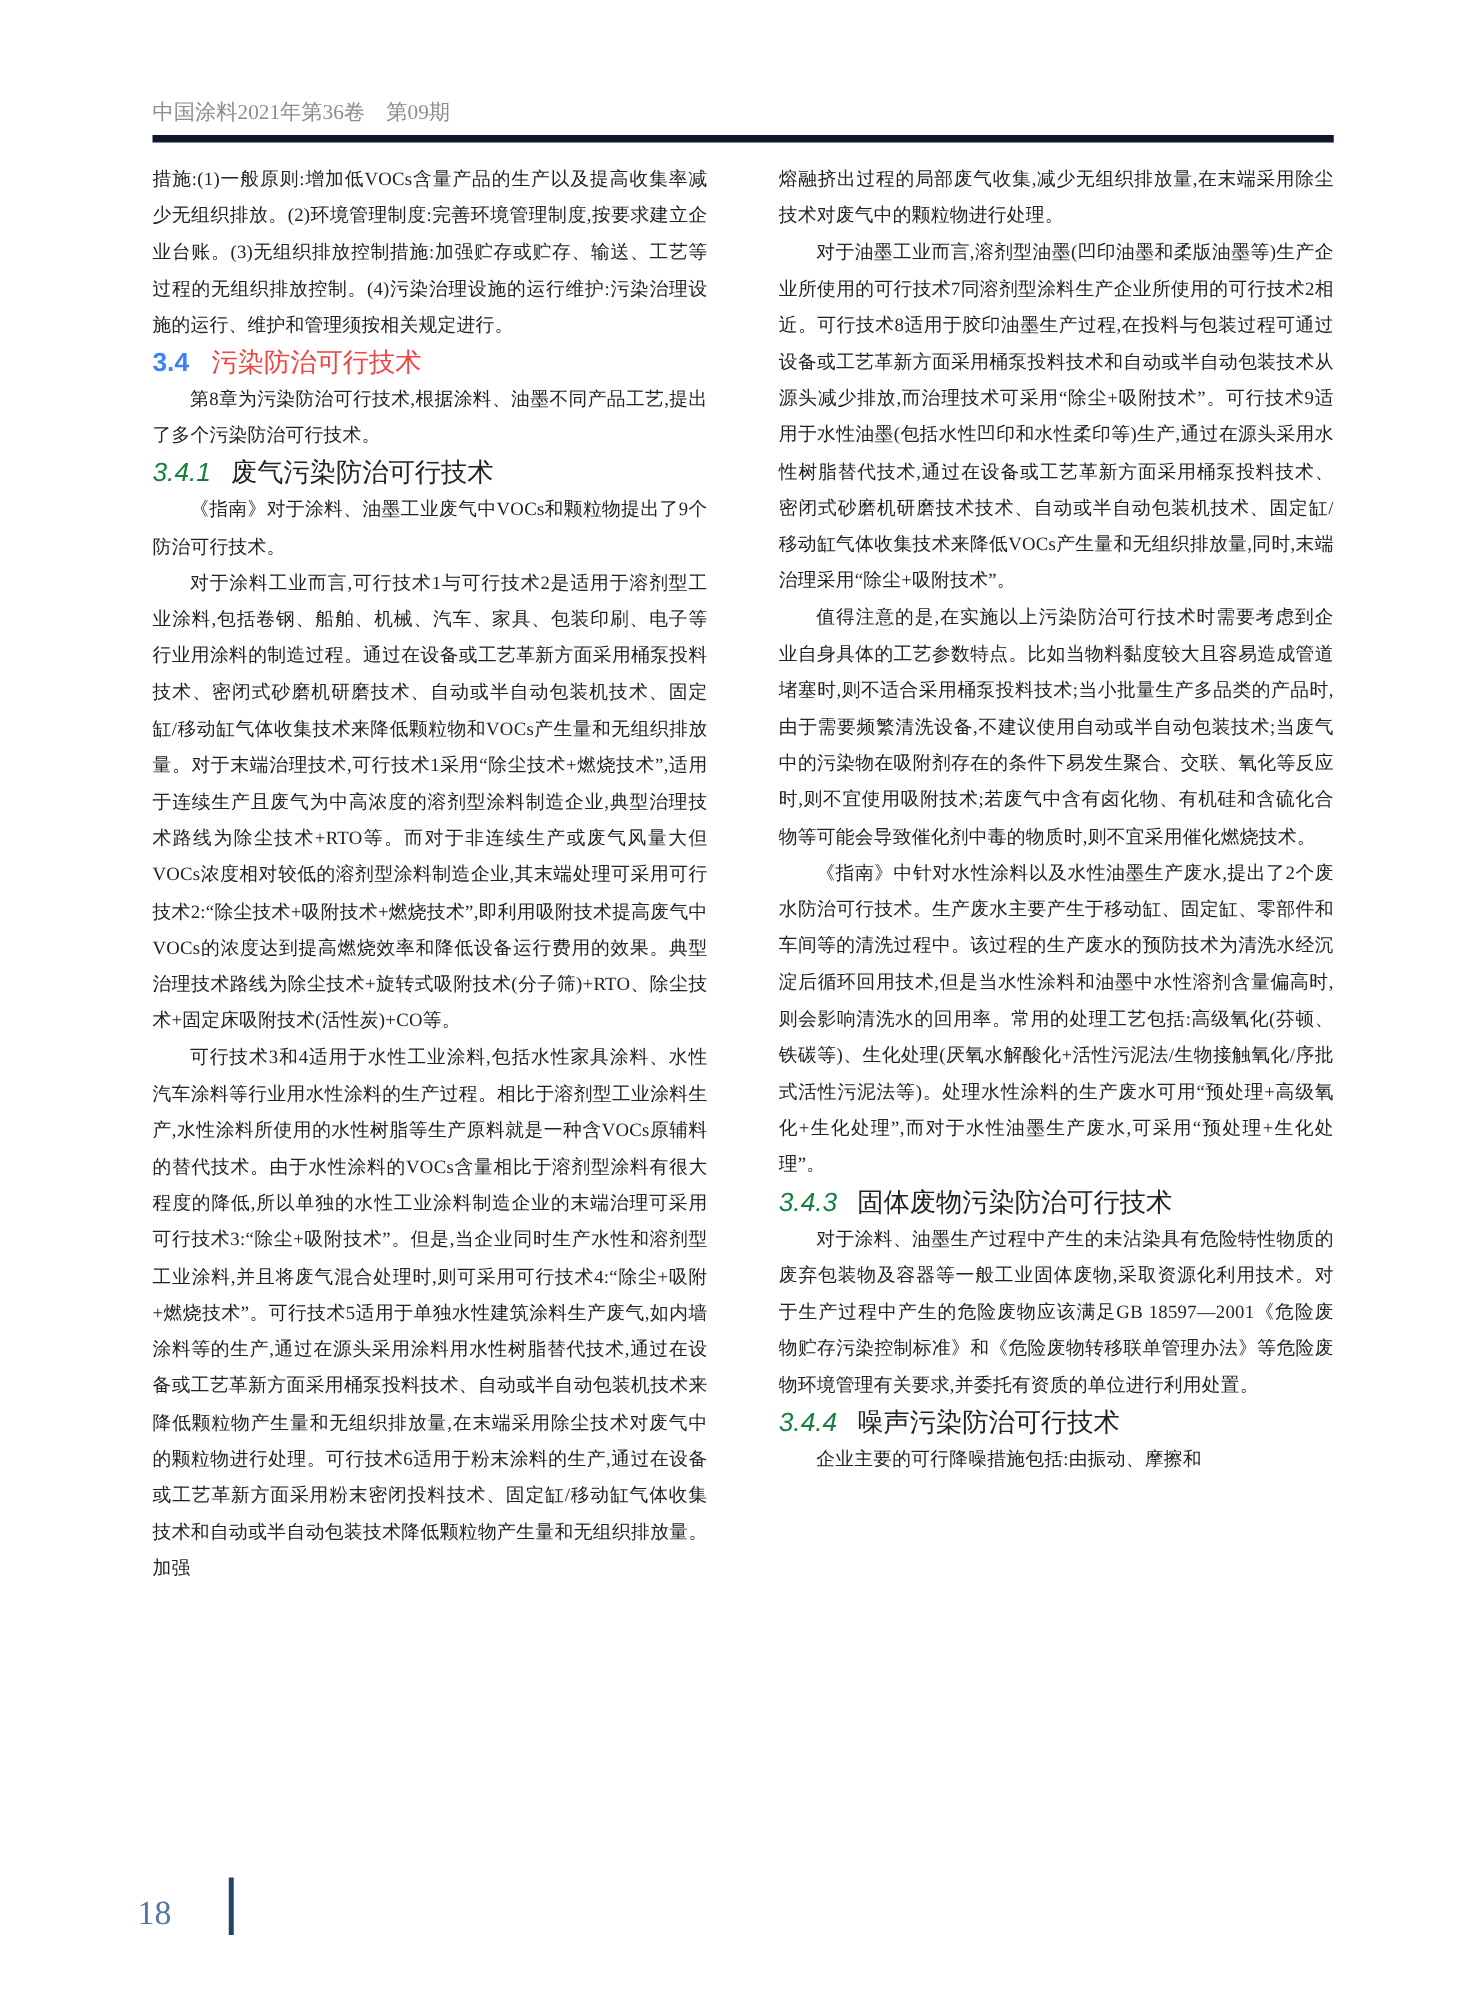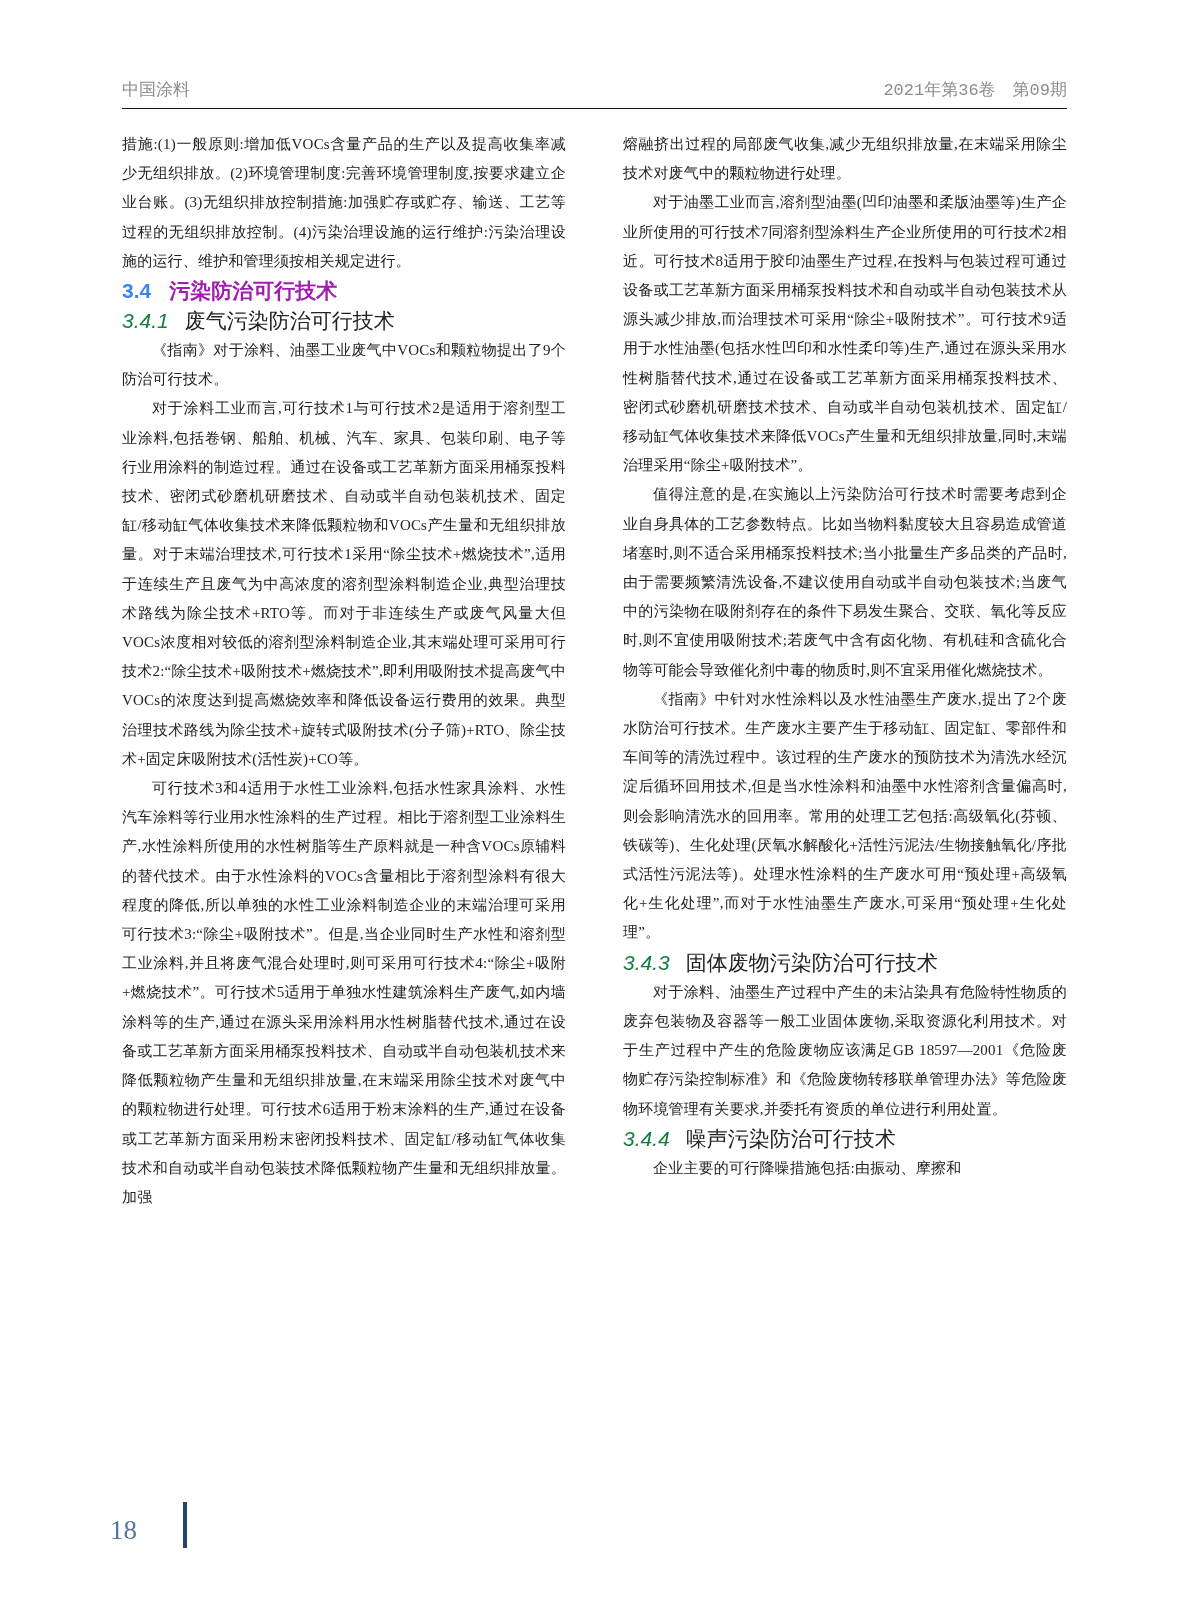--- a/index.html
+++ b/index.html
@@ -7,25 +7,25 @@
     position:relative;
     width:1187px;height:1600px;
     background:#ffffff;
     font-family:"Liberation Serif","DejaVu Serif",serif;
     color:#222;
     overflow:hidden;
   }
   
   .header{
     position:absolute;left:122px;right:120px;top:78px;
-    display:flex;justify-content:space-between;align-items:flex-end;
-    font-family:Liberation Mono, monospace;
+    display:flex;align-items:flex-end;
+    font-family:Liberation Serif, serif;
     font-size:17px;color:#8c8c8c;
     padding-bottom:7px;
-    border-bottom:1px solid #0f172a;
+    border-bottom:6px solid #0f172a;
   }
   
   .columns{
     position:absolute;left:122px;right:120px;top:130px;height:1350px;
     display:flex;gap:57px;
   }
   .col{flex:1 1 0;min-width:0;}
   .para{
     margin:0;
     font-size:15px;
@@ -33,21 +33,21 @@
     text-align:justify;
     text-justify:inter-ideograph;
     letter-spacing:0.2px;
   }
   .para.indent{text-indent:2em;}
   .h2,.h3{
     font-family:"Liberation Sans","DejaVu Sans",sans-serif;
     font-size:21px;line-height:30px;margin:0;
   }
   .h2 .hnum{color:#3b82f6;font-weight:bold;margin-right:18px;}
-  .h2 .htitle{color:#a21caf;font-weight:bold;}
+  .h2 .htitle{color:#ef4444;font-weight:normal;}
   .h3 .hnum{color:#15803d;margin-right:16px;font-style:italic;}
   .h3 .htitle{color:#222;margin-top:28px;}
   
   .footer{
     position:absolute;left:110px;top:1502px;
     display:flex;align-items:center;gap:32px;
   }
   .page-num{
     font-family:"Liberation Serif","DejaVu Serif",serif;
     font-size:27px;color:#53779e;
@@ -74,20 +74,21 @@
 
   <div class="header">
     <span>中国涂料</span>
     <span>2021年第36卷　第09期</span>
   </div>
 
   <div class="columns">
     <div class="col">
         <p class="para">措施:(1)一般原则:增加低VOCs含量产品的生产以及提高收集率减少无组织排放。(2)环境管理制度:完善环境管理制度,按要求建立企业台账。(3)无组织排放控制措施:加强贮存或贮存、输送、工艺等过程的无组织排放控制。(4)污染治理设施的运行维护:污染治理设施的运行、维护和管理须按相关规定进行。</p>
         <div class="h2"><span class="hnum">3.4</span><span class="htitle">污染防治可行技术</span></div>
+        <p class="para indent">第8章为污染防治可行技术,根据涂料、油墨不同产品工艺,提出了多个污染防治可行技术。</p>
         <div class="h3"><span class="hnum">3.4.1</span><span class="htitle">废气污染防治可行技术</span></div>
         <p class="para indent">《指南》对于涂料、油墨工业废气中VOCs和颗粒物提出了9个防治可行技术。</p>
         <p class="para indent">对于涂料工业而言,可行技术1与可行技术2是适用于溶剂型工业涂料,包括卷钢、船舶、机械、汽车、家具、包装印刷、电子等行业用涂料的制造过程。通过在设备或工艺革新方面采用桶泵投料技术、密闭式砂磨机研磨技术、自动或半自动包装机技术、固定缸/移动缸气体收集技术来降低颗粒物和VOCs产生量和无组织排放量。对于末端治理技术,可行技术1采用“除尘技术+燃烧技术”,适用于连续生产且废气为中高浓度的溶剂型涂料制造企业,典型治理技术路线为除尘技术+RTO等。而对于非连续生产或废气风量大但VOCs浓度相对较低的溶剂型涂料制造企业,其末端处理可采用可行技术2:“除尘技术+吸附技术+燃烧技术”,即利用吸附技术提高废气中VOCs的浓度达到提高燃烧效率和降低设备运行费用的效果。典型治理技术路线为除尘技术+旋转式吸附技术(分子筛)+RTO、除尘技术+固定床吸附技术(活性炭)+CO等。</p>
         <p class="para indent">可行技术3和4适用于水性工业涂料,包括水性家具涂料、水性汽车涂料等行业用水性涂料的生产过程。相比于溶剂型工业涂料生产,水性涂料所使用的水性树脂等生产原料就是一种含VOCs原辅料的替代技术。由于水性涂料的VOCs含量相比于溶剂型涂料有很大程度的降低,所以单独的水性工业涂料制造企业的末端治理可采用可行技术3:“除尘+吸附技术”。但是,当企业同时生产水性和溶剂型工业涂料,并且将废气混合处理时,则可采用可行技术4:“除尘+吸附+燃烧技术”。可行技术5适用于单独水性建筑涂料生产废气,如内墙涂料等的生产,通过在源头采用涂料用水性树脂替代技术,通过在设备或工艺革新方面采用桶泵投料技术、自动或半自动包装机技术来降低颗粒物产生量和无组织排放量,在末端采用除尘技术对废气中的颗粒物进行处理。可行技术6适用于粉末涂料的生产,通过在设备或工艺革新方面采用粉末密闭投料技术、固定缸/移动缸气体收集技术和自动或半自动包装技术降低颗粒物产生量和无组织排放量。加强</p>
       </div>
     <div class="col">
         <p class="para">熔融挤出过程的局部废气收集,减少无组织排放量,在末端采用除尘技术对废气中的颗粒物进行处理。</p>
         <p class="para indent">对于油墨工业而言,溶剂型油墨(凹印油墨和柔版油墨等)生产企业所使用的可行技术7同溶剂型涂料生产企业所使用的可行技术2相近。可行技术8适用于胶印油墨生产过程,在投料与包装过程可通过设备或工艺革新方面采用桶泵投料技术和自动或半自动包装技术从源头减少排放,而治理技术可采用“除尘+吸附技术”。可行技术9适用于水性油墨(包括水性凹印和水性柔印等)生产,通过在源头采用水性树脂替代技术,通过在设备或工艺革新方面采用桶泵投料技术、密闭式砂磨机研磨技术技术、自动或半自动包装机技术、固定缸/移动缸气体收集技术来降低VOCs产生量和无组织排放量,同时,末端治理采用“除尘+吸附技术”。</p>
         <p class="para indent">值得注意的是,在实施以上污染防治可行技术时需要考虑到企业自身具体的工艺参数特点。比如当物料黏度较大且容易造成管道堵塞时,则不适合采用桶泵投料技术;当小批量生产多品类的产品时,由于需要频繁清洗设备,不建议使用自动或半自动包装技术;当废气中的污染物在吸附剂存在的条件下易发生聚合、交联、氧化等反应时,则不宜使用吸附技术;若废气中含有卤化物、有机硅和含硫化合物等可能会导致催化剂中毒的物质时,则不宜采用催化燃烧技术。</p>
         <p class="para indent">《指南》中针对水性涂料以及水性油墨生产废水,提出了2个废水防治可行技术。生产废水主要产生于移动缸、固定缸、零部件和车间等的清洗过程中。该过程的生产废水的预防技术为清洗水经沉淀后循环回用技术,但是当水性涂料和油墨中水性溶剂含量偏高时,则会影响清洗水的回用率。常用的处理工艺包括:高级氧化(芬顿、铁碳等)、生化处理(厌氧水解酸化+活性污泥法/生物接触氧化/序批式活性污泥法等)。处理水性涂料的生产废水可用“预处理+高级氧化+生化处理”,而对于水性油墨生产废水,可采用“预处理+生化处理”。</p>

